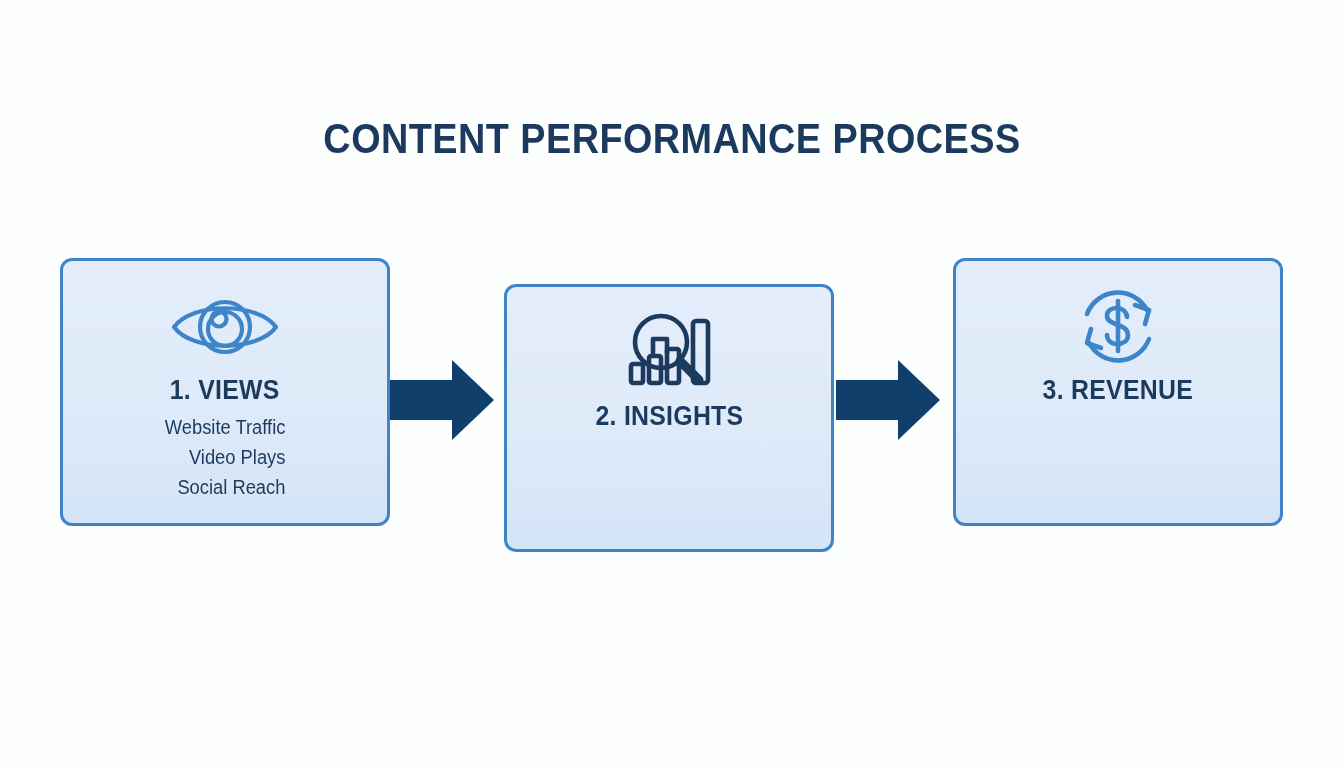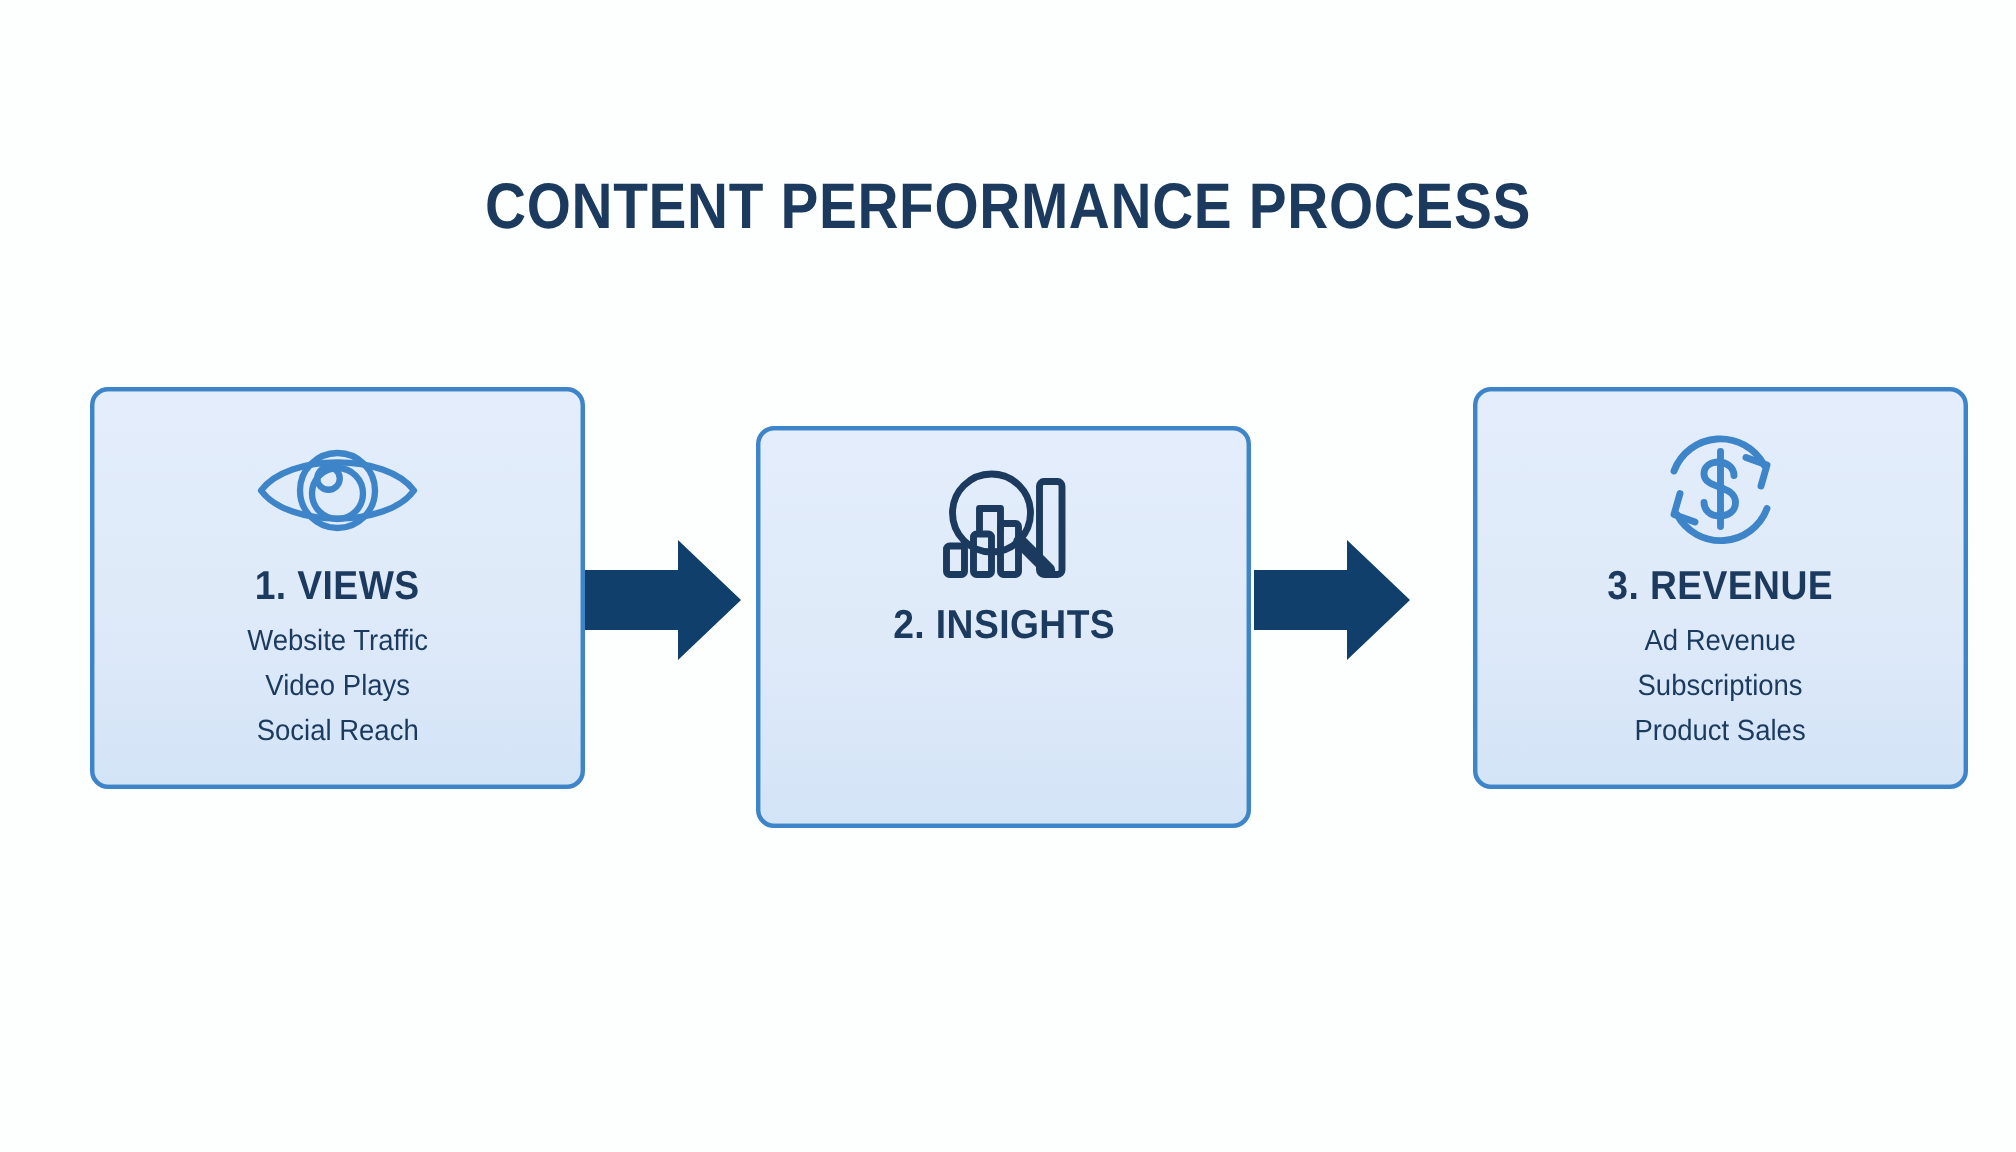--- a/index.html
+++ b/index.html
@@ -50,41 +50,41 @@
     box-sizing: border-box;
     border: 3px solid #3d85c8;
     border-radius: 12px;
     background: linear-gradient(to bottom, #e3edfb 0%, #dfeaf9 55%, #d3e4f7 100%);
     display: flex;
     flex-direction: column;
     align-items: center;
   }
   .card-1 { left: 60px; }
   .card-2 { left: 504px; margin-top: 26px; }
-  .card-3 { left: 953px; margin-left: 29px; }
+  .card-3 { left: 953px; }
 
   .icon-wrap {
     height: 92px;
     margin-top: 20px;
     display: flex;
     align-items: center;
     justify-content: center;
   }
   .heading {
     font-size: 27px;
     font-weight: bold;
     color: #1b3a5e;
     letter-spacing: 0.3px;
     transform: scaleX(0.92);
     white-space: nowrap;
     margin-top: 2px;
   }
   .lines {
     margin-top: 6px;
-    text-align: center;
+    text-align: right;
   }
   .line {
     font-size: 19.5px;
     line-height: 30px;
     color: #1b3a5e;
     font-weight: 500;
     transform: scaleX(0.94);
     white-space: nowrap;
   }
 
@@ -158,25 +158,20 @@
 
             <path d="M74 53 A33 33 0 0 1 14 57"></path>
             <path d="M26 62 L12 57 L16 43"></path>
 
             <path d="M52 31 C52 25, 46 22, 42 22 C36 22, 32 25, 32 30 C32 40, 53 37, 53 49 C53 55, 48 58, 42 58 C36 58, 32 54, 32 49"></path>
             <path d="M43 15 L43 65"></path>
           </g>
         </svg>
       </div>
       <div class="heading">3. REVENUE</div>
-      <div class="lines">
-        <div class="line">Ad Revenue</div>
-        <div class="line">Subscriptions</div>
-        <div class="line">Product Sales</div>
-      </div>
     </div>
   </div>
 
   <div class="arrow arrow-1">
     <svg width="104" height="84" viewBox="0 0 104 84">
       <polygon points="0,22 62,22 62,2 104,42 62,82 62,62 0,62" fill="#103f6b"></polygon>
     </svg>
   </div>
 
   <div class="arrow arrow-2">

